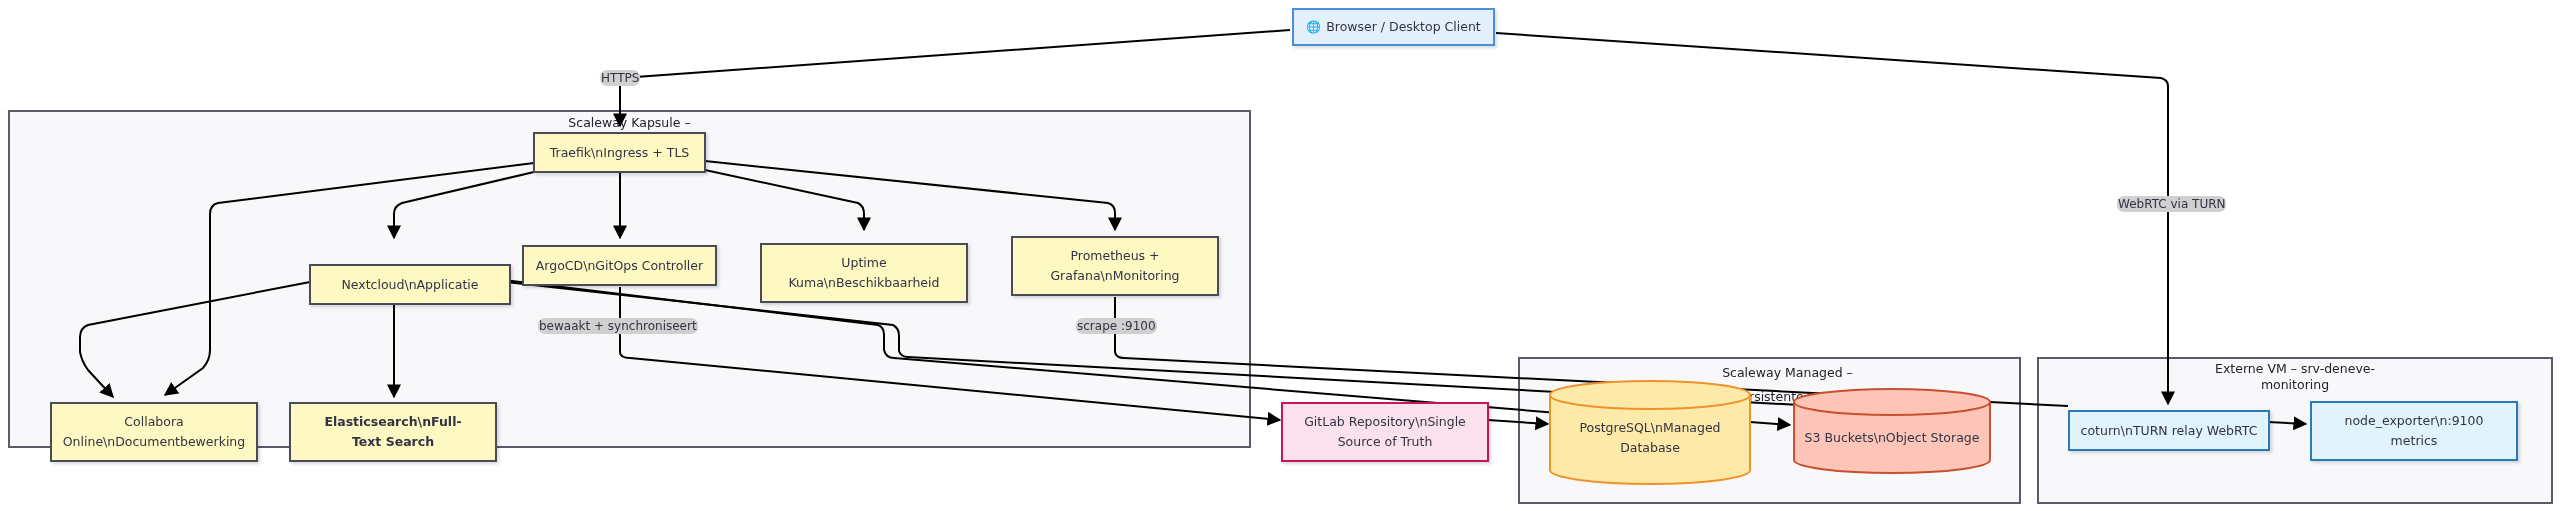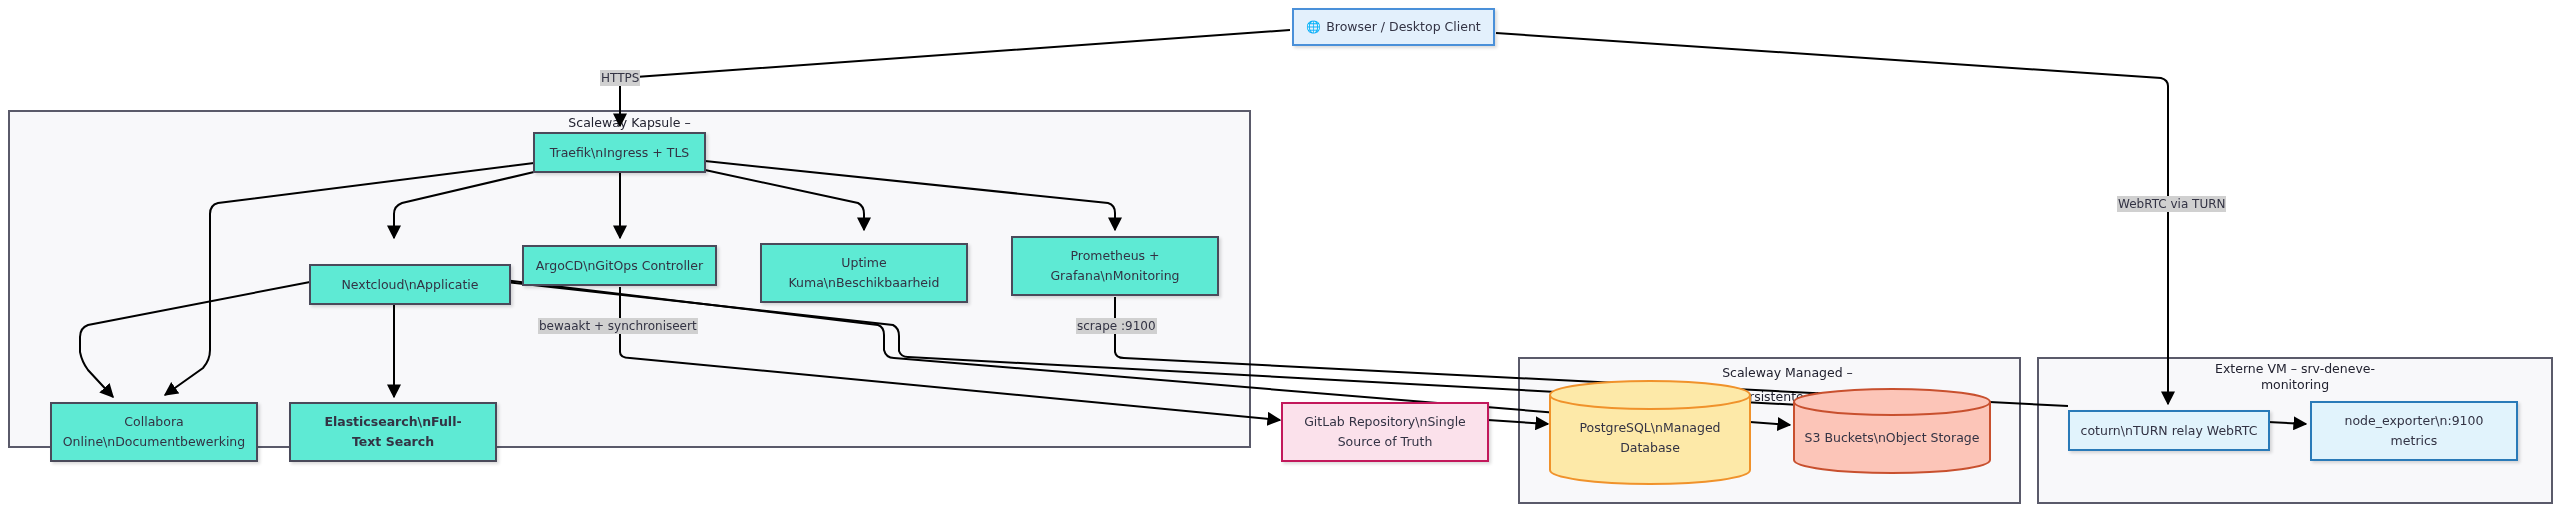--- a/index.html
+++ b/index.html
@@ -4,27 +4,27 @@
 <style>
   html, body { margin: 0; padding: 0; background: #ffffff; }
   body { width: 2560px; height: 511px; position: relative; overflow: hidden;
          font-family: "DejaVu Sans", sans-serif; color: #333344; }
   #canvas { position: absolute; left: 0; top: 0; width: 2560px; height: 511px; }
   .cluster { position: absolute; background: #f8f8fa; border: 2px solid #5a5a6a; box-sizing: border-box; }
   .cluster-title { position: absolute; left: 0; right: 0; top: 2px; text-align: center;
                    font-size: 12.5px; line-height: 18px; color: #222230; }
   .node { position: absolute; box-sizing: border-box; display: flex; align-items: center;
           justify-content: center; text-align: center; font-size: 12.5px; line-height: 20px;
-          color: #333344; background: #5eead4; border: 2px solid #4a4a5a;
+          color: #333344; background: #fef9c3; border: 2px solid #4a4a5a;
           box-shadow: 2px 2px 3px rgba(0,0,0,0.15); padding: 0 6px; }
   .node.client { background: #e3f0fc; border-color: #4a90d9; }
   .node.gitlab { background: #fbe1eb; border-color: #c2185b; }
   .node.ext { background: #e1f3fc; border-color: #2a7ab8; }
   .edge-label { position: absolute; background: #d0d0d0; font-size: 12px; line-height: 16px;
-                padding: 0 1px; color: #333344; white-space: nowrap; }
+                padding: 0 1px; color: #333344; white-space: nowrap; border-radius: 7px; }
   svg { position: absolute; left: 0; top: 0; }
   .edge { fill: none; stroke: #000; stroke-width: 2; }
 </style>
 </head>
 <body>
 
 <div id="canvas">
 
   <div class="cluster" style="left:8px; top:110px; width:1243px; height:338px;">
     <div class="cluster-title">Scaleway Kapsule –</div>

